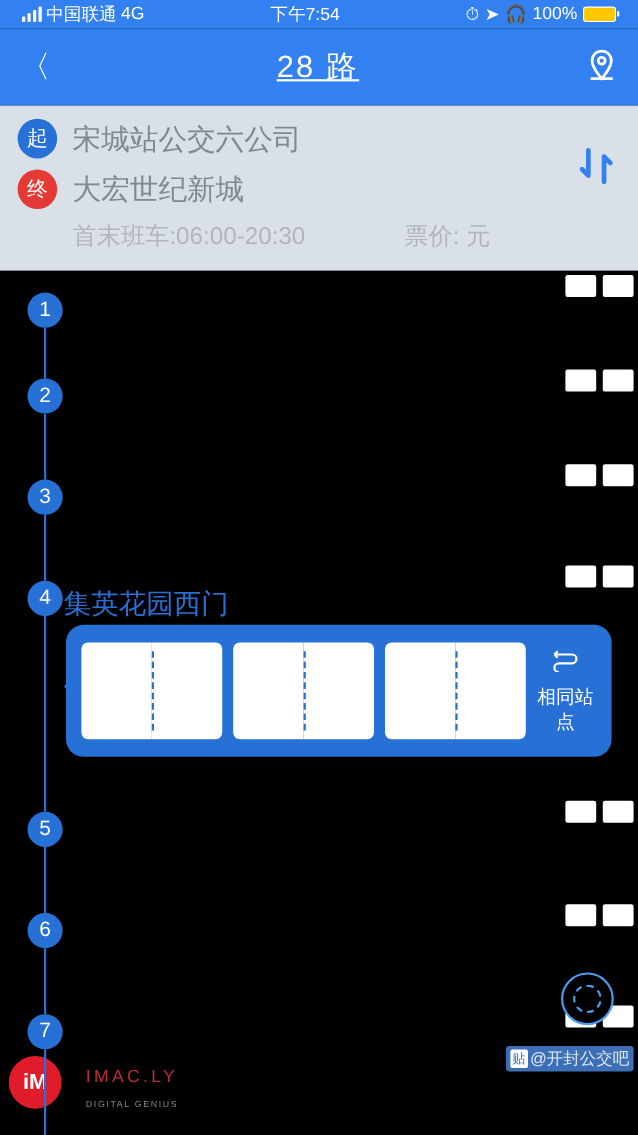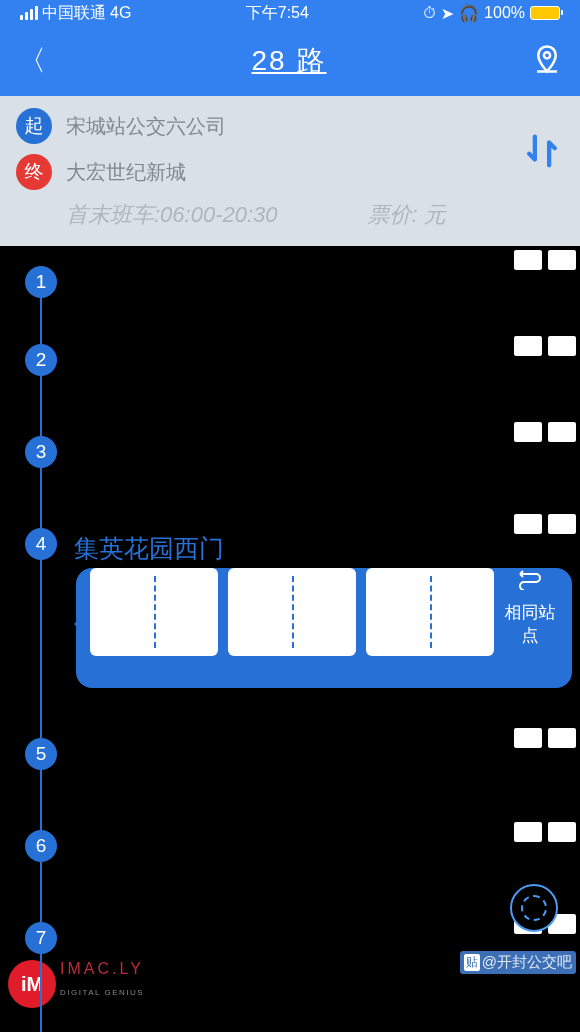--- a/index.html
+++ b/index.html
@@ -48,46 +48,46 @@
 
     .route-info {
       background: #d9e0e7;
       padding: 12px 16px 16px 16px;
       position: relative;
     }
     .route-row { display: flex; align-items: center; margin-bottom: 10px; }
     .badge { width: 36px; height: 36px; border-radius: 50%; color:#fff; display:flex; align-items:center; justify-content:center; font-size:19px; margin-right:14px; flex-shrink:0; }
     .badge-start { background:#2771d6; }
     .badge-end { background:#e53935; }
-    .route-name { font-size: 20px; color:#808890; }
-    .route-meta { display:flex; padding-left: 50px; font-size: 22px; color:#b0b6bc; gap: 90px; font-style: italic; }
+    .route-name { font-size: 26px; color:#808890; }
+    .route-meta { display:flex; padding-left: 50px; font-size: 22px; color:#b0b6bc; gap: 90px; }
     .swap-btn { position:absolute; right:20px; top:35px; }
     .swap-btn svg { width:36px; height:40px; fill:#3380f0; }
 
     .stops { position:relative; padding-top: 4px; }
     .stop { position:relative; min-height: 92px; }
     .stop-marker { position:absolute; left:25px; width:32px; height:32px; border-radius:50%; background:#2771d6; color:#fff; display:flex; align-items:center; justify-content:center; font-size:19px; z-index:2; }
     .stop-line { position:absolute; left:40px; top:32px; width:2px; height:calc(100% - 32px); background:#2771d6; z-index:1; }
-    .stop-name { position:absolute; left:74px; top:4px; color:#2771d6; font-size:25px; }
+    .stop-name { position:absolute; left:58px; top:4px; color:#2771d6; font-size:25px; }
     .stop-badges { position:absolute; right:4px; top:4px; display:flex; gap:6px; }
     .stop-badges div { width:28px; height:20px; background:#fff; border-radius:2px; }
 
     .highlight-stop { min-height: 210px; }
-    .bubble { position:absolute; left:76px; top:40px; width:496px; height:120px; background:#2771d6; border-radius:16px; display:flex; padding:0 8px 0 14px; }
+    .bubble { position:absolute; left:60px; top:40px; width:496px; height:120px; background:#2771d6; border-radius:16px; display:flex; align-items:center; padding:0 8px 0 14px; }
     .bubble::before { content:''; position:absolute; left:-14px; top:44px; border:12px solid transparent; border-right-color:#2771d6; }
     .bubble-group { display:flex; gap:0; margin-right:10px; }
     .bubble-item { width:64px; height:88px; background:#fff; border-radius:6px; position:relative; }
     .bubble-item.dashed-left::before { content:''; position:absolute; left:0; top:8px; bottom:8px; border-left:2px dashed #2771d6; }
     .bubble-same { margin-left:auto; color:#fff; text-align:center; font-size:17px; padding-right:8px; }
     .bubble-same-icon { margin-bottom:6px; }
 
     .fab { position:absolute; right:22px; bottom:100px; width:48px; height:48px; border-radius:50%; border:2.5px solid #4a9cf2; display:flex; align-items:center; justify-content:center; background:#000; }
     .fab-inner { width:26px; height:26px; border:2.5px dashed #4a9cf2; border-radius:50%; }
 
-    .watermark { position:absolute; left:8px; bottom:24px; display:flex; align-items:flex-start; gap:4px; }
+    .watermark { position:absolute; left:8px; bottom:24px; display:flex; align-items:flex-end; gap:22px; }
     .wm-badge { width:48px; height:48px; border-radius:50%; background:#e01c2a; color:#fff; font-size:20px; font-weight:700; display:flex; align-items:center; justify-content:center; }
     .wm-text { color:#bb2b38; letter-spacing:3px; font-weight:400; font-size:16px; }
     .wm-sub { color:#888; font-size:8px; letter-spacing:1.5px;margin-top:10px; }
 
     .post-tag { position:absolute; right:4px; bottom:58px; background:#3c6fb5; color:#e1e8f2; font-size:15px; padding:2px 4px; border-radius:3px; display:flex; align-items:center; gap:2px; }
   </style>
 </head>
 <body>
 
 <div class="status-bar">

